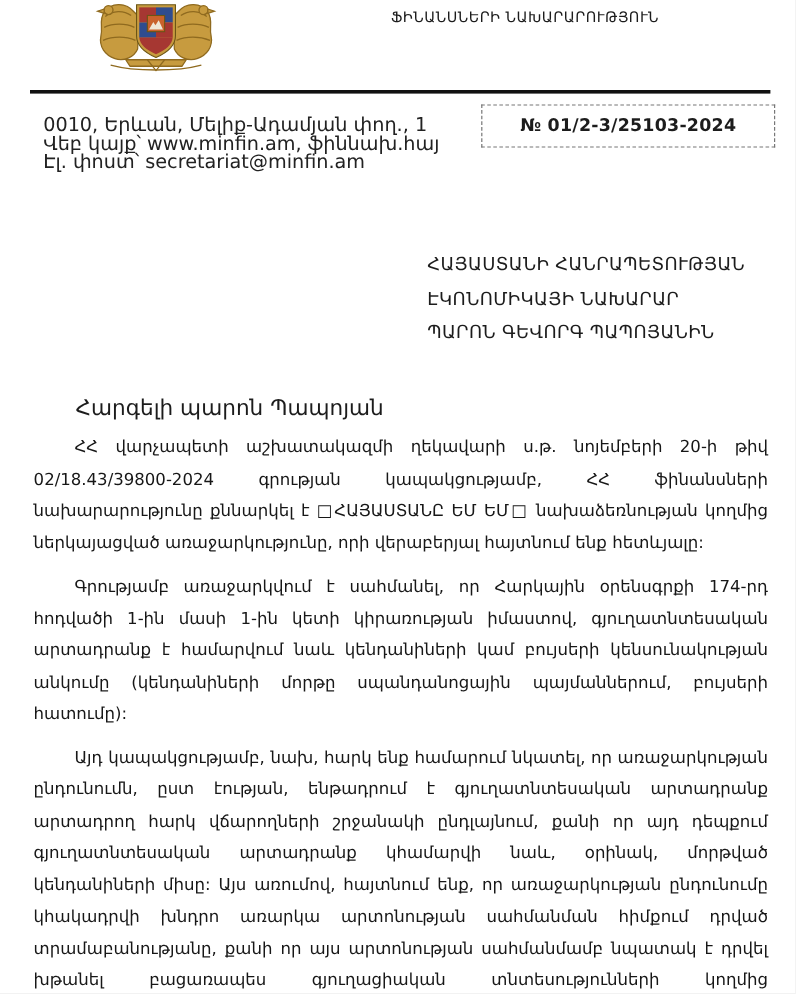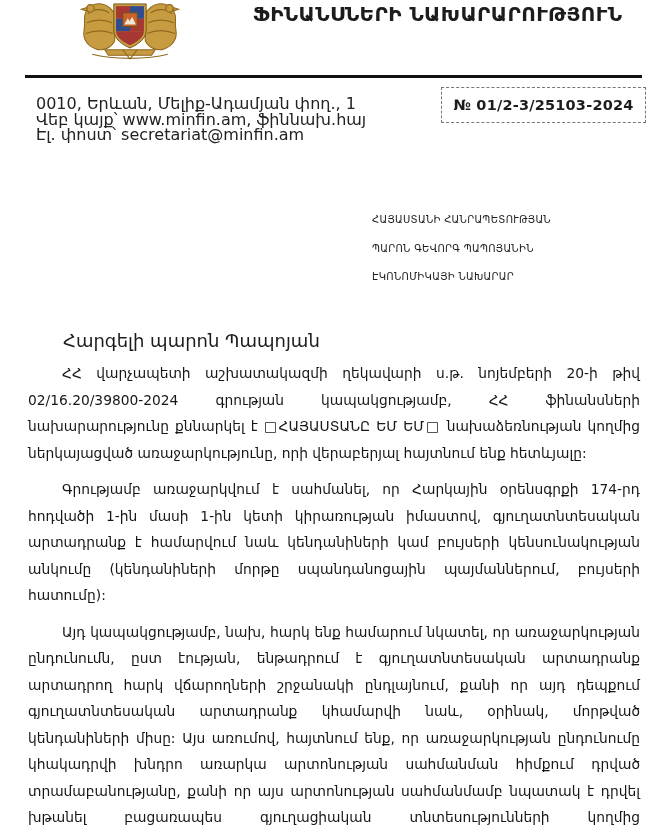--- a/index.html
+++ b/index.html
@@ -25,22 +25,22 @@
     top: -2px;
     width: 108px;
     height: 64px;
   }
   .ministry-title {
     position: absolute;
     left: 235px;
     top: 3px;
     width: 405px;
     text-align: center;
-    font-weight: bold;
-    font-size: 20px;
+    font-weight: normal;
+    font-size: 12px;
     line-height: 23px;
     letter-spacing: 0.4px;
   }
   .header-rule {
     position: absolute;
     left: 25px;
     top: 75px;
     width: 617px;
     height: 2.5px;
     background: #111;
@@ -55,40 +55,40 @@
     line-height: 15.5px;
     color: #222;
   }
   .contact div { white-space: nowrap; }
 
   
   .ref-box {
     position: absolute;
     top: 87px;
     right: 17px;
-    width: 205px;
+    width: 245px;
     height: 36px;
     border: 1px dashed #777;
     box-sizing: border-box;
     display: flex;
     align-items: center;
     justify-content: center;
   }
   .ref-box .ref-no {
     font-weight: bold;
     font-size: 14.5px;
     letter-spacing: 0.2px;
   }
 
   
   .recipient {
     position: absolute;
-    left: 372px;
+    left: 356px;
     top: 206px;
-    font-size: 10px;
+    font-size: 15px;
     line-height: 28.5px;
     letter-spacing: 0.3px;
   }
 
   
   .salutation {
     position: absolute;
     left: 63px;
     top: 330px;
     font-size: 18px;
@@ -159,25 +159,25 @@
     <div>Վեբ կայք՝ www.minfin.am, ֆիննախ.հայ</div>
     <div>Էլ. փոստ՝ secretariat@minfin.am</div>
   </div>
 
   <div class="ref-box">
     <span class="ref-no">№ 01/2-3/25103-2024</span>
   </div>
 
   <div class="recipient">
     <div>ՀԱՅԱՍՏԱՆԻ ՀԱՆՐԱՊԵՏՈՒԹՅԱՆ</div>
+    <div>ԷԿՈՆՈՄԻԿԱՅԻ ՆԱԽԱՐԱՐ</div>
     <div>ՊԱՐՈՆ ԳԵՎՈՐԳ ՊԱՊՈՅԱՆԻՆ</div>
-    <div>ԷԿՈՆՈՄԻԿԱՅԻ ՆԱԽԱՐԱՐ</div>
   </div>
 
   <div class="salutation">Հարգելի պարոն Պապոյան</div>
 
   <div class="body-text">
-    <p>ՀՀ վարչապետի աշխատակազմի ղեկավարի ս.թ. նոյեմբերի 20-ի թիվ 02/16.20/39800-2024 գրության կապակցությամբ, ՀՀ ֆինանսների նախարարությունը քննարկել է □ՀԱՅԱՍՏԱՆԸ ԵՄ ԵՄ□ նախաձեռնության կողմից ներկայացված առաջարկությունը, որի վերաբերյալ հայտնում ենք հետևյալը:</p>
+    <p>ՀՀ վարչապետի աշխատակազմի ղեկավարի ս.թ. նոյեմբերի 20-ի թիվ 02/18.43/39800-2024 գրության կապակցությամբ, ՀՀ ֆինանսների նախարարությունը քննարկել է □ՀԱՅԱՍՏԱՆԸ ԵՄ ԵՄ□ նախաձեռնության կողմից ներկայացված առաջարկությունը, որի վերաբերյալ հայտնում ենք հետևյալը:</p>
     <p>Գրությամբ առաջարկվում է սահմանել, որ Հարկային օրենսգրքի 174-րդ հոդվածի 1-ին մասի 1-ին կետի կիրառության իմաստով, գյուղատնտեսական արտադրանք է համարվում նաև կենդանիների կամ բույսերի կենսունակության անկումը (կենդանիների մորթը սպանդանոցային պայմաններում, բույսերի հատումը):</p>
     <p>Այդ կապակցությամբ, նախ, հարկ ենք համարում նկատել, որ առաջարկության ընդունումն, ըստ էության, ենթադրում է գյուղատնտեսական արտադրանք արտադրող հարկ վճարողների շրջանակի ընդլայնում, քանի որ այդ դեպքում գյուղատնտեսական արտադրանք կհամարվի նաև, օրինակ, մորթված կենդանիների միսը: Այս առումով, հայտնում ենք, որ առաջարկության ընդունումը կհակադրվի խնդրո առարկա արտոնության սահմանման հիմքում դրված տրամաբանությանը, քանի որ այս արտոնության սահմանմամբ նպատակ է դրվել խթանել բացառապես գյուղացիական տնտեսությունների կողմից գյուղատնտեսական արտադրանքի արտադրությունը, այլ ոչ թե գյուղատնտեսական արտադրանքից այլ արտադրատեսակների արտադրությունը:</p>
   </div>
 
 </div>
 
 </body></html>

